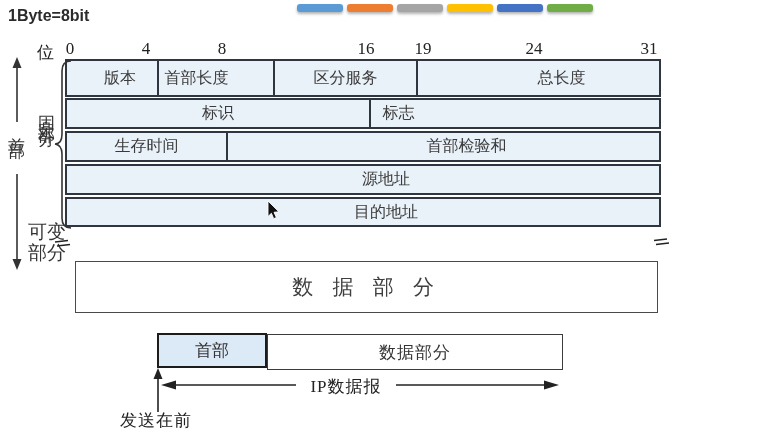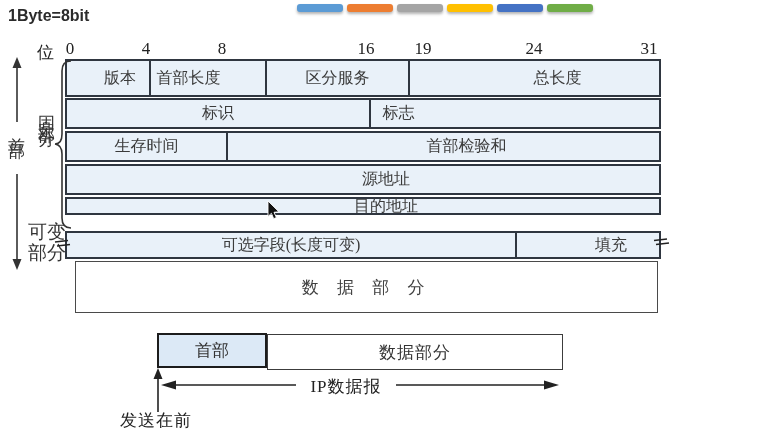--- a/index.html
+++ b/index.html
@@ -32,21 +32,21 @@
   }
   .cell{
     display:flex;align-items:center;justify-content:center;
     font-size:16px;color:var(--text);box-sizing:border-box;white-space:nowrap;
   }
   .cell+.cell{border-left:2px solid var(--cell_border);}
   .grow{flex:1 1 auto;padding-left:46px;}
   .databox{
     position:absolute;left:75px;top:261px;width:583px;height:52px;box-sizing:border-box;
     border:1.5px solid #4a4a4a;background:#fff;display:flex;align-items:center;justify-content:center;
-    font-size:17px;letter-spacing:7px;color:#3f3f3f;
+    font-size:21px;letter-spacing:7px;color:#3f3f3f;
   }
   .vtext{
     writing-mode:vertical-rl;text-orientation:upright;
     font-size:17px;letter-spacing:4px;color:#333;line-height:1;
   }
   .vp{
     font-size:19px;line-height:1.12;color:#333;text-align:center;white-space:nowrap;
   }
   .hdrbox{
     position:absolute;left:157px;top:333px;width:110px;height:35px;box-sizing:border-box;
@@ -85,47 +85,43 @@
   <div class="tick" style="left:70px;">0</div>
   <div class="tick" style="left:146px;">4</div>
   <div class="tick" style="left:222px;">8</div>
   <div class="tick" style="left:366px;">16</div>
   <div class="tick" style="left:423px;">19</div>
   <div class="tick" style="left:534px;">24</div>
   <div class="tick" style="left:649px;">31</div>
 
   <div class="row" style="top:59px;height:38px;">
     <div class="cell" style="flex:0 0 82px;padding-left:24px;">版本</div>
-    <div class="cell" style="flex:0 0 77px;">首部长度</div>
+    <div class="cell" style="flex:0 0 77px;margin-left:8px;">首部长度</div>
     <div class="cell" style="flex:0 0 143px;margin-left:39px;">区分服务</div>
     <div class="cell grow">总长度</div>
   </div>
 
   <div class="row" style="top:98px;height:31px;">
     <div class="cell" style="flex:0 0 302px;">标识</div>
     <div class="cell" style="flex:0 0 57px;">标志</div>
   </div>
 
   <div class="row" style="top:131px;height:31px;">
     <div class="cell" style="flex:0 0 159px;">生存时间</div>
     <div class="cell grow">首部检验和</div>
   </div>
 
   <div class="row" style="top:164px;height:31px;">
     <div class="cell grow">源地址</div>
   </div>
 
-  <div class="row" style="top:197px;height:18px;">
+  <div class="row" style="top:197px;height:30px;">
     <div class="cell grow">目的地址</div>
   </div>
 
-  <div class="row" style="top:231px;height:28px;">
-    <div class="cell" style="flex:0 0 448px;">可选字段(长度可变)</div>
-    <div class="cell grow">填充</div>
-  </div>
 
   <div class="databox">数 据 部 分</div>
 
   <div class="abs vtext" style="left:8px;top:124px;">首部</div>
   <div class="abs vtext" style="left:38px;top:102px;letter-spacing:5px;">固定部分</div>
   <div class="abs vp" style="left:28px;top:221px;width:38px;">
     <div>可变</div>
     <div>部分</div>
   </div>
 

